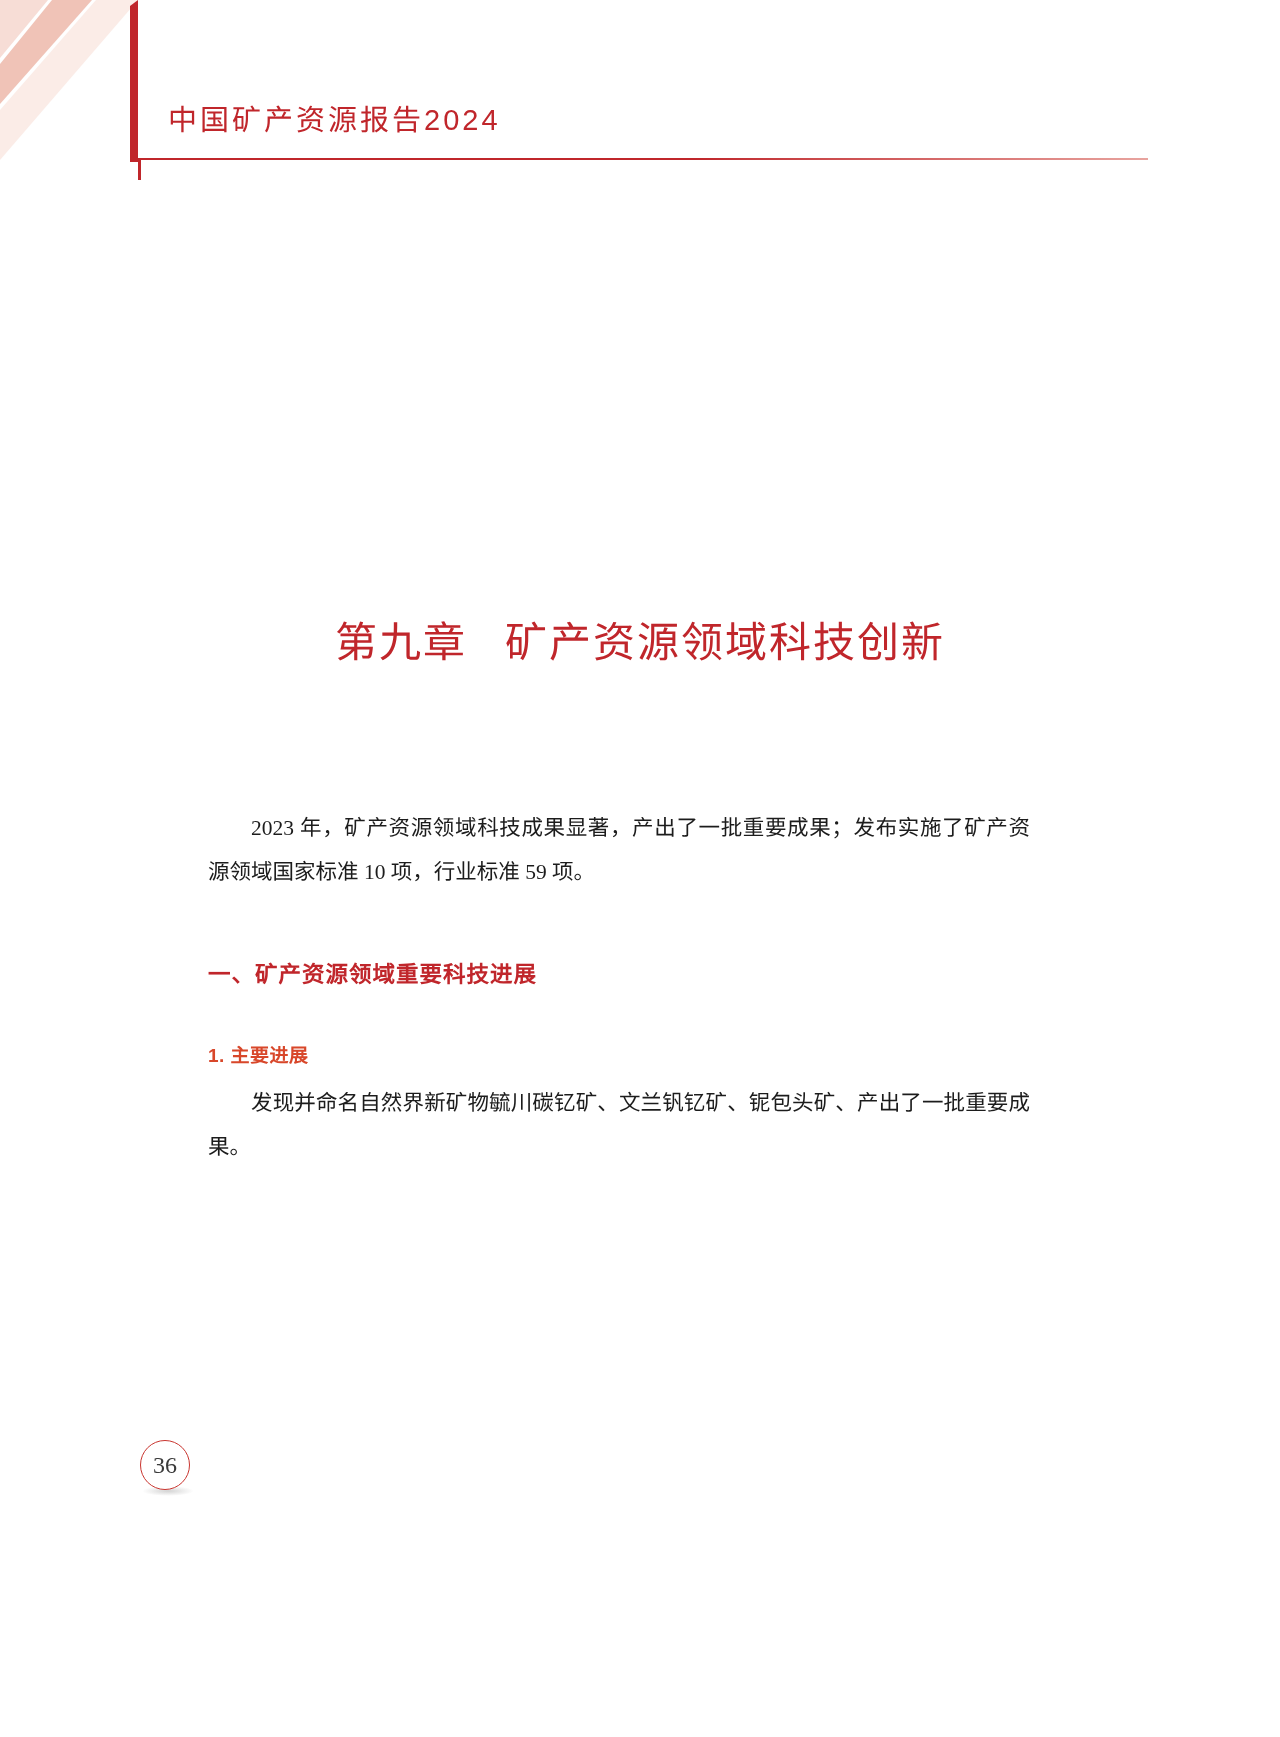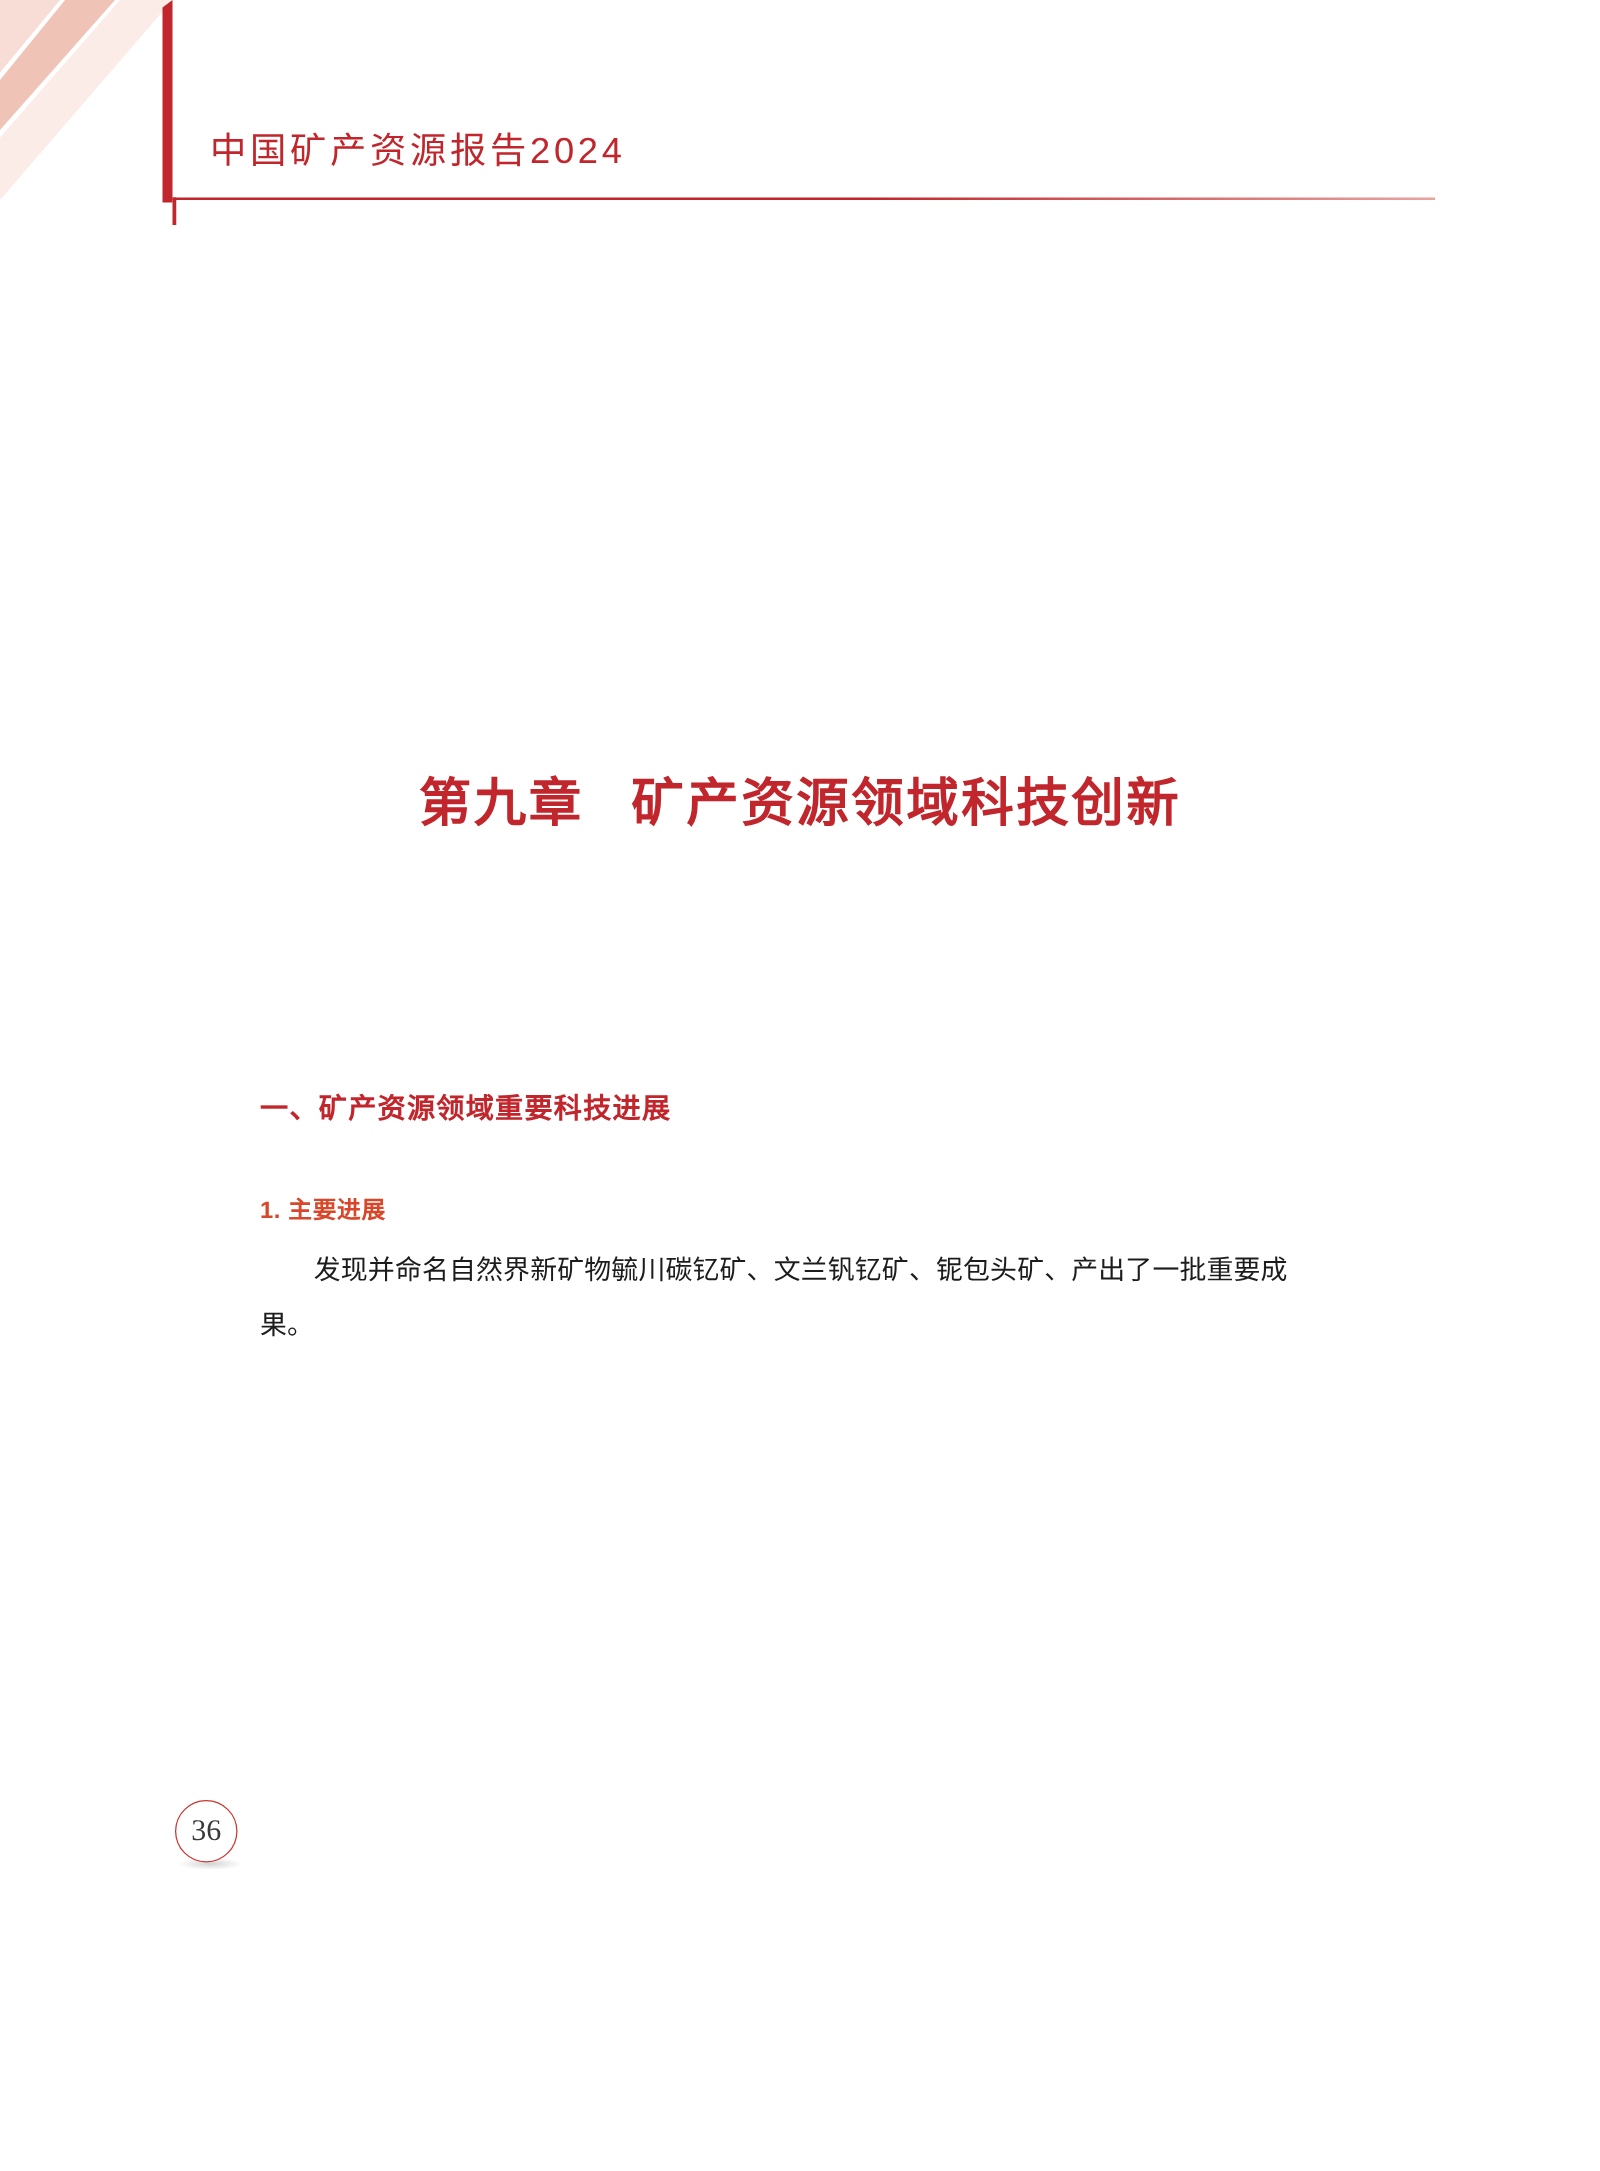--- a/index.html
+++ b/index.html
@@ -64,21 +64,21 @@
   }
 
   
   .chapter-title {
     position: absolute;
     left: 0;
     top: 608px;
     width: 1280px;
     text-align: center;
     font-family: "Liberation Sans", "DejaVu Sans", sans-serif;
-    font-weight: bold;
+    font-weight: normal;
     font-size: 42px;
     letter-spacing: 2px;
     color: #c0262b;
   }
   .chapter-title .chapter-num {
     margin-right: 38px;
   }
 
   
   .content {
@@ -163,20 +163,21 @@
   <div class="header-title">中国矿产资源报告2024</div>
   <div class="header-rule-tick"></div>
   <div class="header-rule"></div>
 </div>
 
 <div class="chapter-title">
   <span class="chapter-num">第九章</span><span>矿产资源领域科技创新</span>
 </div>
 
 <div class="content">
+  <p class="para">2023 年，矿产资源领域科技成果显著，产出了一批重要成果；发布实施了矿产资源领域国家标准 10 项，行业标准 59 项。</p>
 
   <div class="section-h1">一、矿产资源领域重要科技进展</div>
 
 
   <div class="section-h2">1. 主要进展</div>
 
   <p class="para">发现并命名自然界新矿物毓川碳钇矿、文兰钒钇矿、铌包头矿、产出了一批重要成果。</p>
 </div>
 
 <div class="page-number-wrap">

